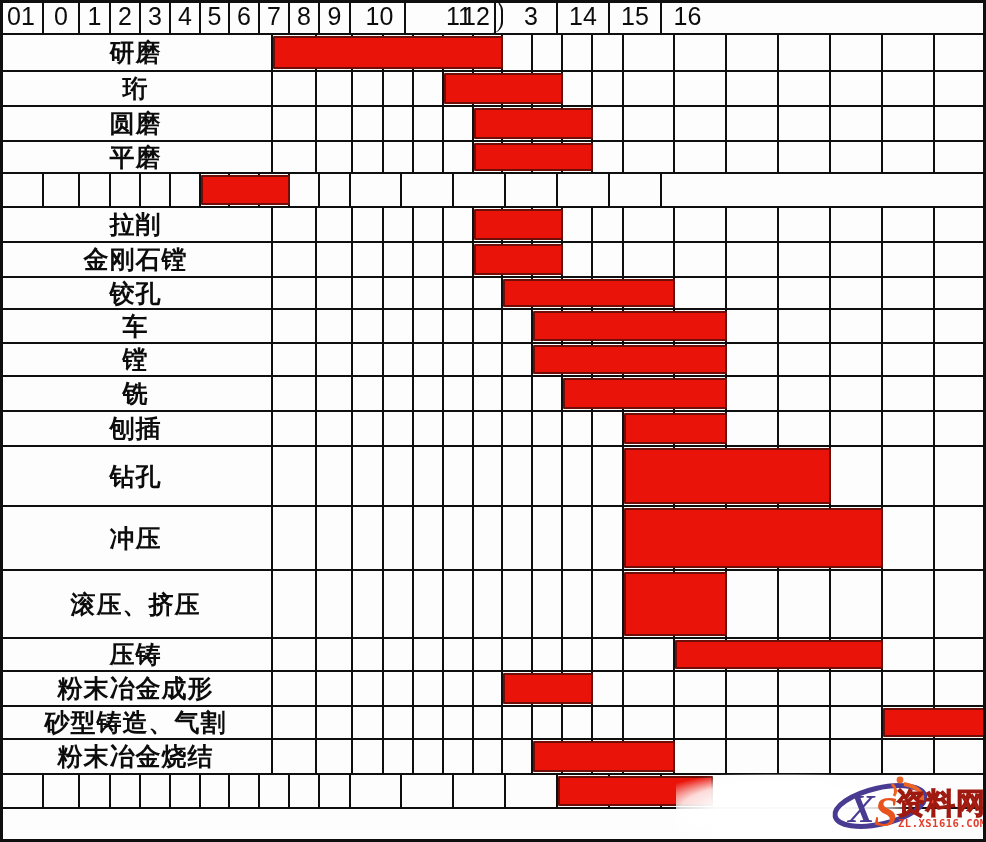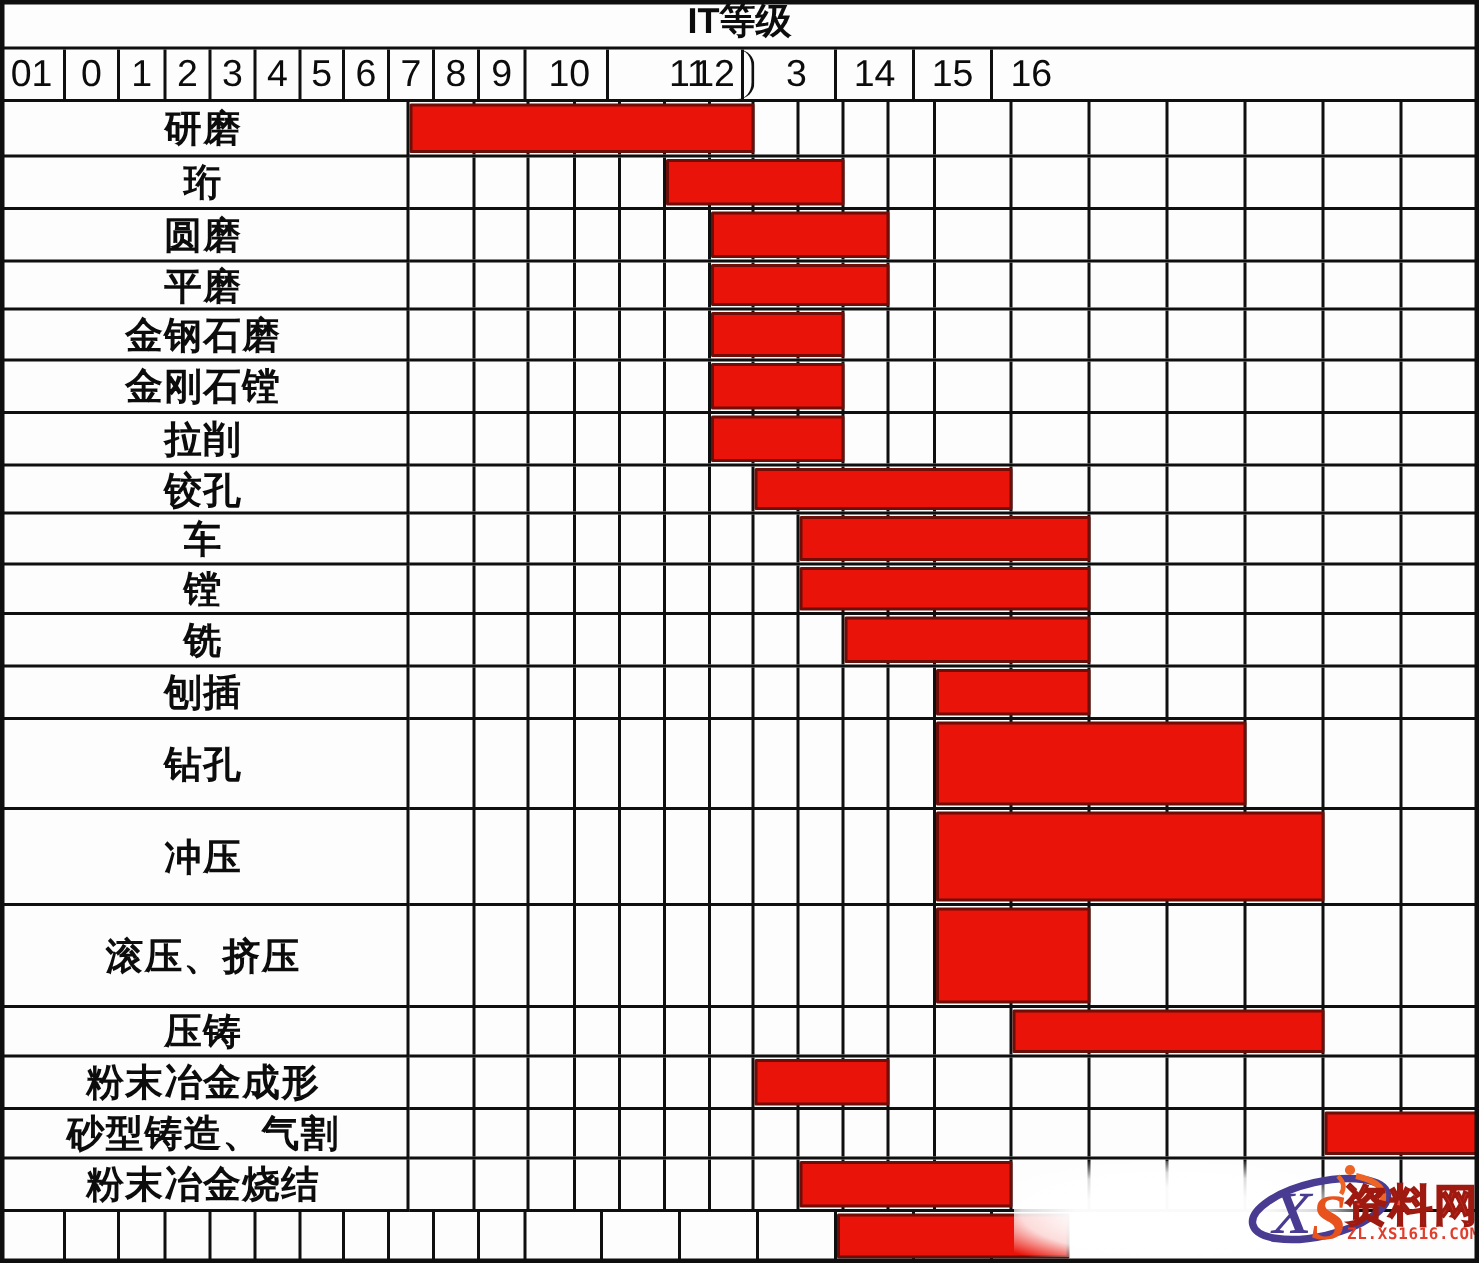--- a/index.html
+++ b/index.html
@@ -57,21 +57,20 @@
     font-family:"DejaVu Sans Mono", monospace; color:#e23c2b; letter-spacing:0.5px; white-space:nowrap;
   }
 </style>
 </head>
 <body>
 
 <div class="sheet">
 
   <div class="hdr">
     <div class="hdr-right">
-      <div class="it-title">IT等级</div>
       <div class="grades" id="grades">
           <div class="grade-cell" style="left: 0px; width: 44px;">01</div>
           <div class="grade-cell" style="left: 44px; width: 36px;">0</div>
           <div class="grade-cell" style="left: 80px; width: 31px;">1</div>
           <div class="grade-cell" style="left: 111px; width: 30px;">2</div>
           <div class="grade-cell" style="left: 141px; width: 30px;">3</div>
           <div class="grade-cell" style="left: 171px; width: 30px;">4</div>
           <div class="grade-cell" style="left: 201px; width: 29px;">5</div>
           <div class="grade-cell" style="left: 230px; width: 30px;">6</div>
           <div class="grade-cell" style="left: 260px; width: 30px;">7</div>
@@ -179,21 +178,20 @@
           <div class="gcell" style="left: 402px; width: 52px;"></div>
           <div class="gcell" style="left: 454px; width: 52px;"></div>
           <div class="gcell" style="left: 506px; width: 52px;"></div>
           <div class="gcell" style="left: 558px; width: 52px;"></div>
           <div class="gcell" style="left: 610px; width: 52px;"></div>
           <div class="gcell last" style="left: 662px; width: 51px;"></div>
           <div class="bar" style="left: 201px; width: 119px; background: rgb(234, 19, 9); border-color: rgb(109, 15, 8);"></div>
         </div>
       </div>
       <div class="row" style="height: 34px;">
-        <div class="mlabel">金钢石磨</div>
         <div class="plot">
           <div class="gcell" style="left: 0px; width: 44px;"></div>
           <div class="gcell" style="left: 44px; width: 36px;"></div>
           <div class="gcell" style="left: 80px; width: 31px;"></div>
           <div class="gcell" style="left: 111px; width: 30px;"></div>
           <div class="gcell" style="left: 141px; width: 30px;"></div>
           <div class="gcell" style="left: 171px; width: 30px;"></div>
           <div class="gcell" style="left: 201px; width: 29px;"></div>
           <div class="gcell" style="left: 230px; width: 30px;"></div>
           <div class="gcell" style="left: 260px; width: 30px;"></div>
@@ -203,45 +201,45 @@
           <div class="gcell" style="left: 402px; width: 52px;"></div>
           <div class="gcell" style="left: 454px; width: 52px;"></div>
           <div class="gcell" style="left: 506px; width: 52px;"></div>
           <div class="gcell" style="left: 558px; width: 52px;"></div>
           <div class="gcell" style="left: 610px; width: 52px;"></div>
           <div class="gcell last" style="left: 662px; width: 51px;"></div>
           <div class="bar" style="left: 201px; width: 89px; background: rgb(234, 19, 9); border-color: rgb(109, 15, 8);"></div>
         </div>
       </div>
       <div class="row" style="height: 35px;">
+        <div class="mlabel">拉削</div>
+        <div class="plot">
+          <div class="gcell" style="left: 0px; width: 44px;"></div>
+          <div class="gcell" style="left: 44px; width: 36px;"></div>
+          <div class="gcell" style="left: 80px; width: 31px;"></div>
+          <div class="gcell" style="left: 111px; width: 30px;"></div>
+          <div class="gcell" style="left: 141px; width: 30px;"></div>
+          <div class="gcell" style="left: 171px; width: 30px;"></div>
+          <div class="gcell" style="left: 201px; width: 29px;"></div>
+          <div class="gcell" style="left: 230px; width: 30px;"></div>
+          <div class="gcell" style="left: 260px; width: 30px;"></div>
+          <div class="gcell" style="left: 290px; width: 30px;"></div>
+          <div class="gcell" style="left: 320px; width: 31px;"></div>
+          <div class="gcell" style="left: 351px; width: 51px;"></div>
+          <div class="gcell" style="left: 402px; width: 52px;"></div>
+          <div class="gcell" style="left: 454px; width: 52px;"></div>
+          <div class="gcell" style="left: 506px; width: 52px;"></div>
+          <div class="gcell" style="left: 558px; width: 52px;"></div>
+          <div class="gcell" style="left: 610px; width: 52px;"></div>
+          <div class="gcell last" style="left: 662px; width: 51px;"></div>
+          <div class="bar" style="left: 201px; width: 89px; background: rgb(234, 19, 9); border-color: rgb(109, 15, 8);"></div>
+        </div>
+      </div>
+      <div class="row" style="height: 35px;">
         <div class="mlabel">金刚石镗</div>
-        <div class="plot">
-          <div class="gcell" style="left: 0px; width: 44px;"></div>
-          <div class="gcell" style="left: 44px; width: 36px;"></div>
-          <div class="gcell" style="left: 80px; width: 31px;"></div>
-          <div class="gcell" style="left: 111px; width: 30px;"></div>
-          <div class="gcell" style="left: 141px; width: 30px;"></div>
-          <div class="gcell" style="left: 171px; width: 30px;"></div>
-          <div class="gcell" style="left: 201px; width: 29px;"></div>
-          <div class="gcell" style="left: 230px; width: 30px;"></div>
-          <div class="gcell" style="left: 260px; width: 30px;"></div>
-          <div class="gcell" style="left: 290px; width: 30px;"></div>
-          <div class="gcell" style="left: 320px; width: 31px;"></div>
-          <div class="gcell" style="left: 351px; width: 51px;"></div>
-          <div class="gcell" style="left: 402px; width: 52px;"></div>
-          <div class="gcell" style="left: 454px; width: 52px;"></div>
-          <div class="gcell" style="left: 506px; width: 52px;"></div>
-          <div class="gcell" style="left: 558px; width: 52px;"></div>
-          <div class="gcell" style="left: 610px; width: 52px;"></div>
-          <div class="gcell last" style="left: 662px; width: 51px;"></div>
-          <div class="bar" style="left: 201px; width: 89px; background: rgb(234, 19, 9); border-color: rgb(109, 15, 8);"></div>
-        </div>
-      </div>
-      <div class="row" style="height: 35px;">
-        <div class="mlabel">拉削</div>
         <div class="plot">
           <div class="gcell" style="left: 0px; width: 44px;"></div>
           <div class="gcell" style="left: 44px; width: 36px;"></div>
           <div class="gcell" style="left: 80px; width: 31px;"></div>
           <div class="gcell" style="left: 111px; width: 30px;"></div>
           <div class="gcell" style="left: 141px; width: 30px;"></div>
           <div class="gcell" style="left: 171px; width: 30px;"></div>
           <div class="gcell" style="left: 201px; width: 29px;"></div>
           <div class="gcell" style="left: 230px; width: 30px;"></div>
           <div class="gcell" style="left: 260px; width: 30px;"></div>

